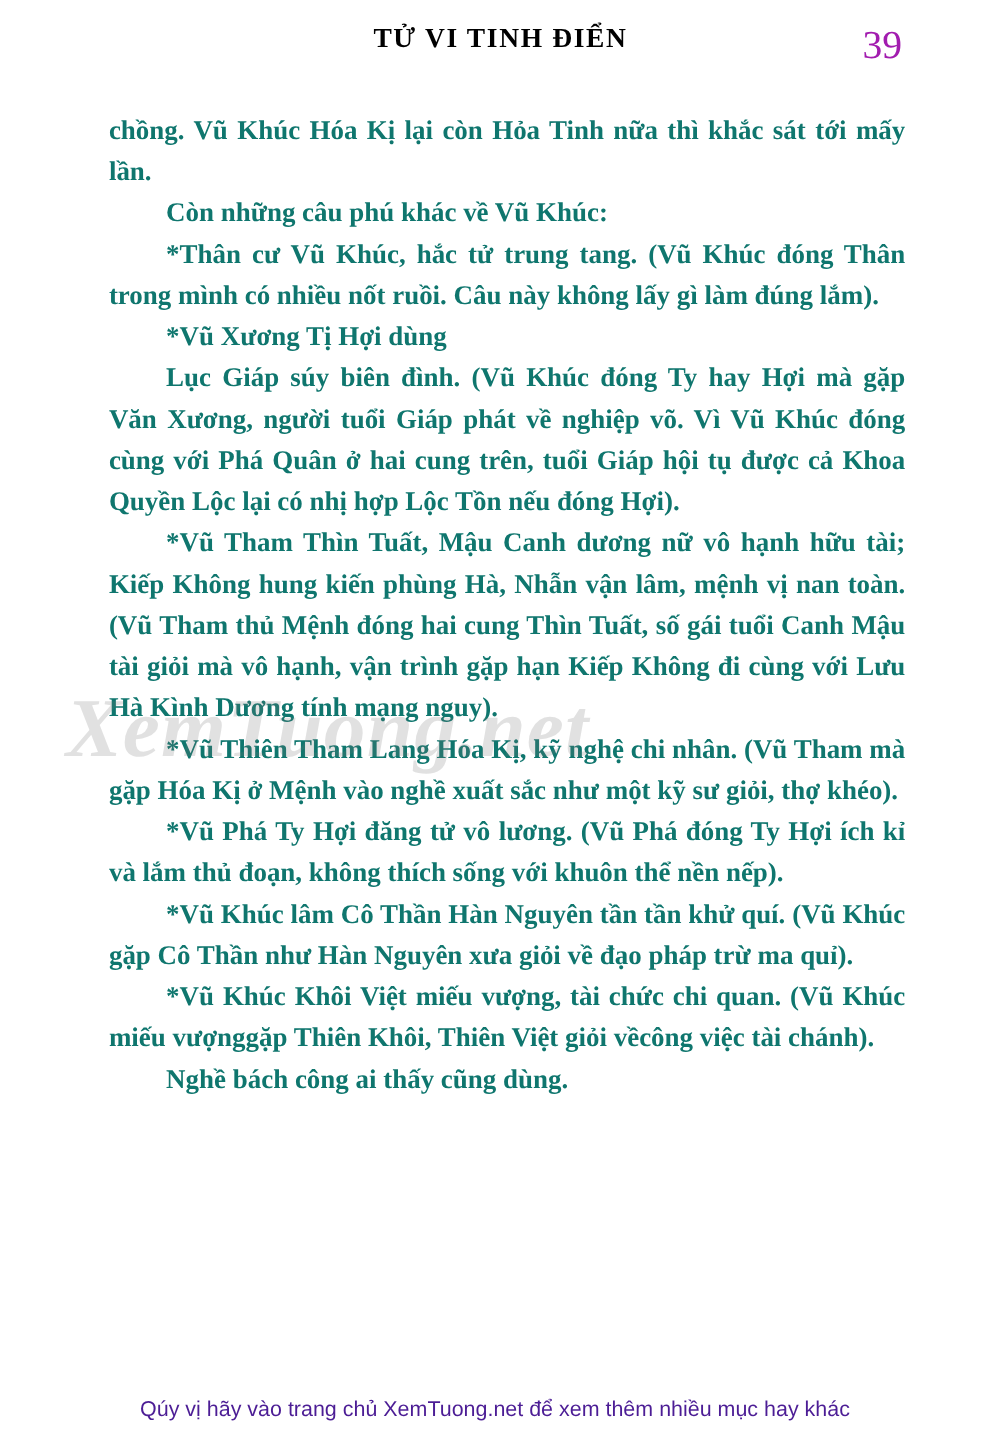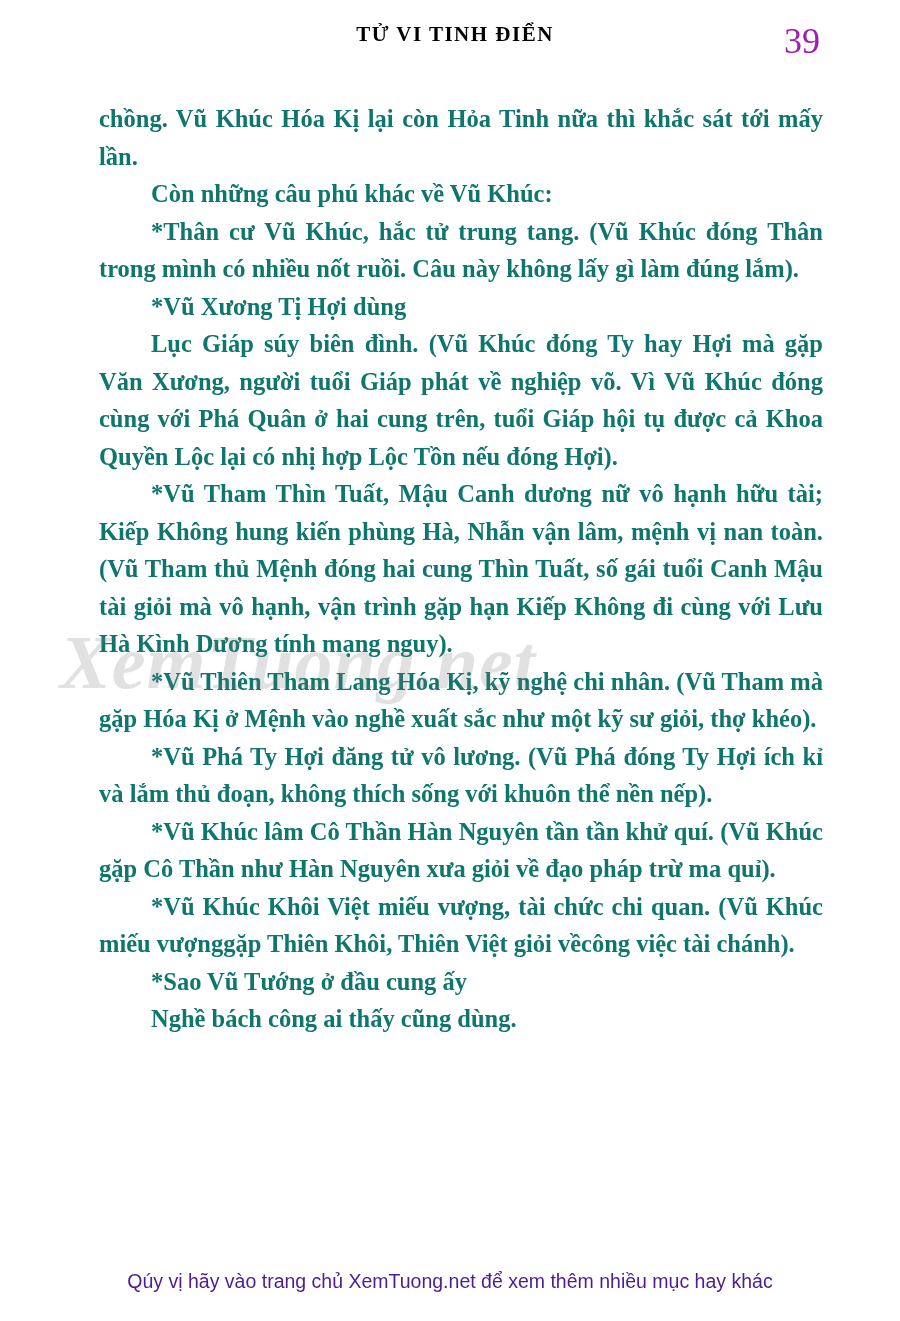--- a/index.html
+++ b/index.html
@@ -29,21 +29,21 @@
     right: 80px;
     height: 40px;
   }
   .header-title {
     position: absolute;
     left: 0;
     right: 0;
     text-align: center;
     font-family: "Liberation Serif", serif;
     font-weight: bold;
-    font-size: 21px;
+    font-size: 25px;
     letter-spacing: 1.5px;
     color: #000;
     white-space: nowrap;
   }
   .header-pageno {
     position: absolute;
     right: 0;
     top: -2px;
     font-family: "Liberation Serif", serif;
     font-weight: normal;
@@ -124,21 +124,20 @@
     <p>chồng. Vũ Khúc Hóa Kị lại còn Hỏa Tinh nữa thì khắc sát tới mấy lần.</p>
     <p class="indent">Còn những câu phú khác về Vũ Khúc:</p>
     <p class="indent">*Thân cư Vũ Khúc, hắc tử trung tang. (Vũ Khúc đóng Thân trong mình có nhiều nốt ruồi. Câu này không lấy gì làm đúng lắm).</p>
     <p class="indent last-line-left">*Vũ Xương Tị Hợi dùng</p>
     <p class="indent">Lục Giáp súy biên đình. (Vũ Khúc đóng Ty hay Hợi mà gặp Văn Xương, người tuổi Giáp phát về nghiệp võ. Vì Vũ Khúc đóng cùng với Phá Quân ở hai cung trên, tuổi Giáp hội tụ được cả Khoa Quyền Lộc lại có nhị hợp Lộc Tồn nếu đóng Hợi).</p>
     <p class="indent">*Vũ Tham Thìn Tuất, Mậu Canh dương nữ vô hạnh hữu tài; Kiếp Không hung kiến phùng Hà, Nhẫn vận lâm, mệnh vị nan toàn. (Vũ Tham thủ Mệnh đóng hai cung Thìn Tuất, số gái tuổi Canh Mậu tài giỏi mà vô hạnh, vận trình gặp hạn Kiếp Không đi cùng với Lưu Hà Kình Dương tính mạng nguy).</p>
     <p class="indent">*Vũ Thiên Tham Lang Hóa Kị, kỹ nghệ chi nhân. (Vũ Tham mà gặp Hóa Kị ở Mệnh vào nghề xuất sắc như một kỹ sư giỏi, thợ khéo).</p>
     <p class="indent">*Vũ Phá Ty Hợi đăng tử vô lương. (Vũ Phá đóng Ty Hợi ích kỉ và lắm thủ đoạn, không thích sống với khuôn thể nền nếp).</p>
     <p class="indent">*Vũ Khúc lâm Cô Thần Hàn Nguyên tần tần khử quí. (Vũ Khúc gặp Cô Thần như Hàn Nguyên xưa giỏi về đạo pháp trừ ma quỉ).</p>
     <p class="indent">*Vũ Khúc Khôi Việt miếu vượng, tài chức chi quan. (Vũ Khúc miếu vượnggặp Thiên Khôi, Thiên Việt giỏi vềcông việc tài chánh).</p>
-    <p class="indent last-line-left">*Sao Vũ Tướng ở đầu cung ấy</p>
     <p class="indent last-line-left">Nghề bách công ai thấy cũng dùng.</p>
   </div>
 
   <div class="watermark">
     <span>XemTuong.net</span>
   </div>
 
   <div class="page-footer">
     <span>Qúy vị hãy vào trang chủ </span><span class="brand">XemTuong.net</span><span> để xem thêm nhiều mục hay khác</span>
   </div>

